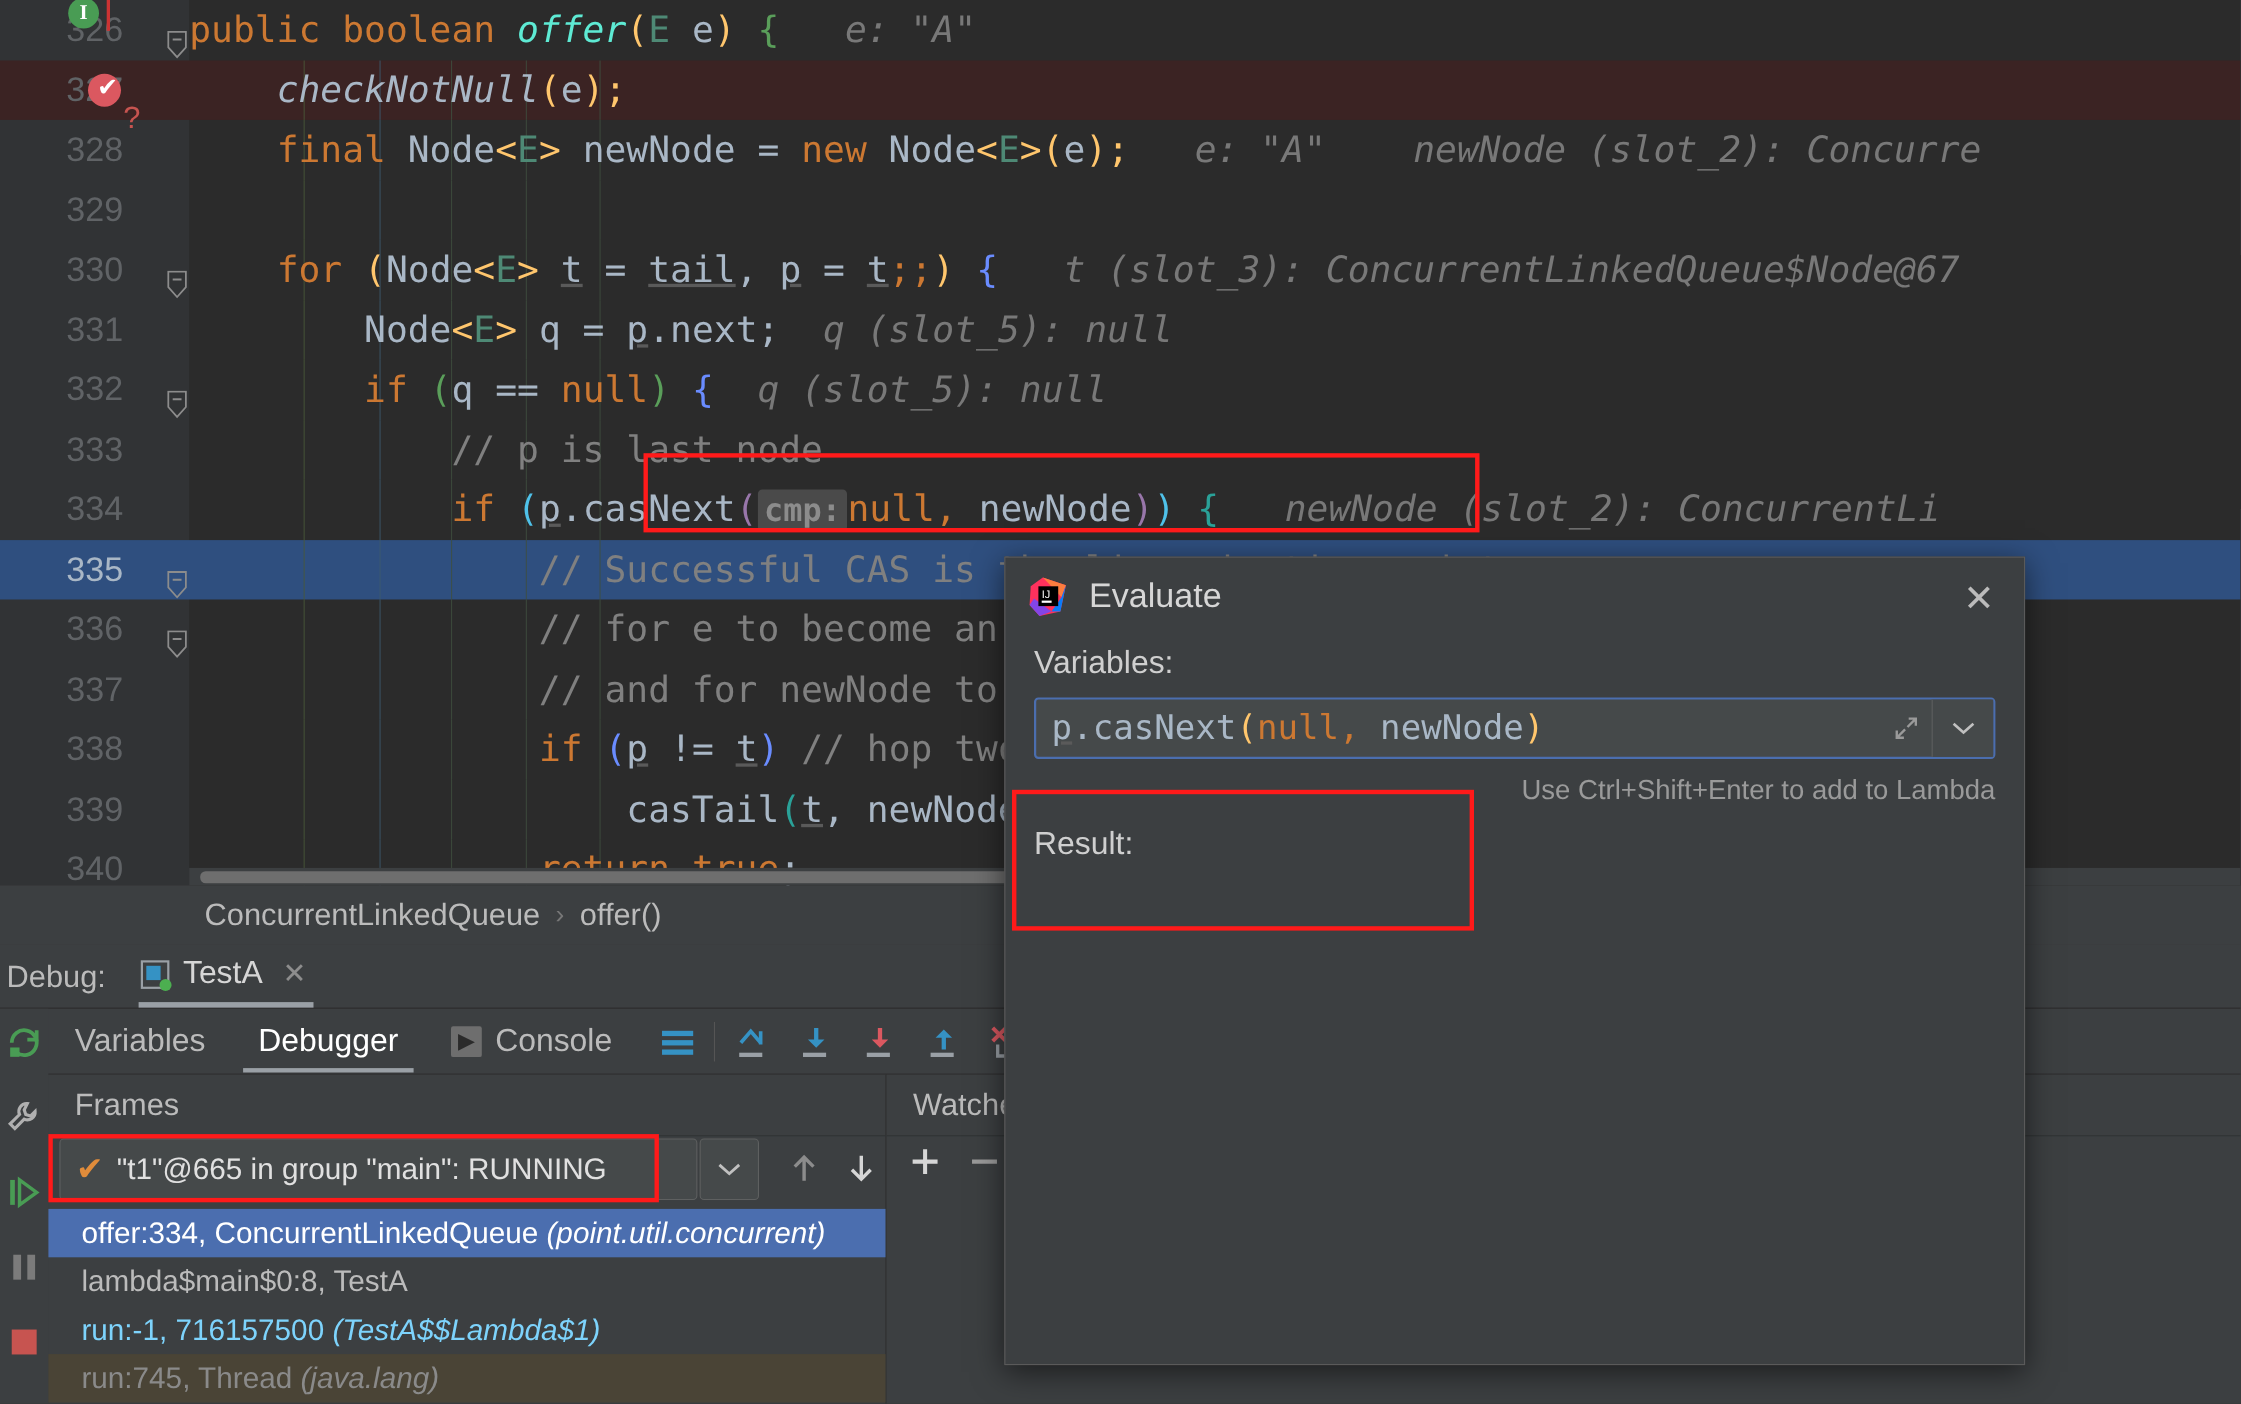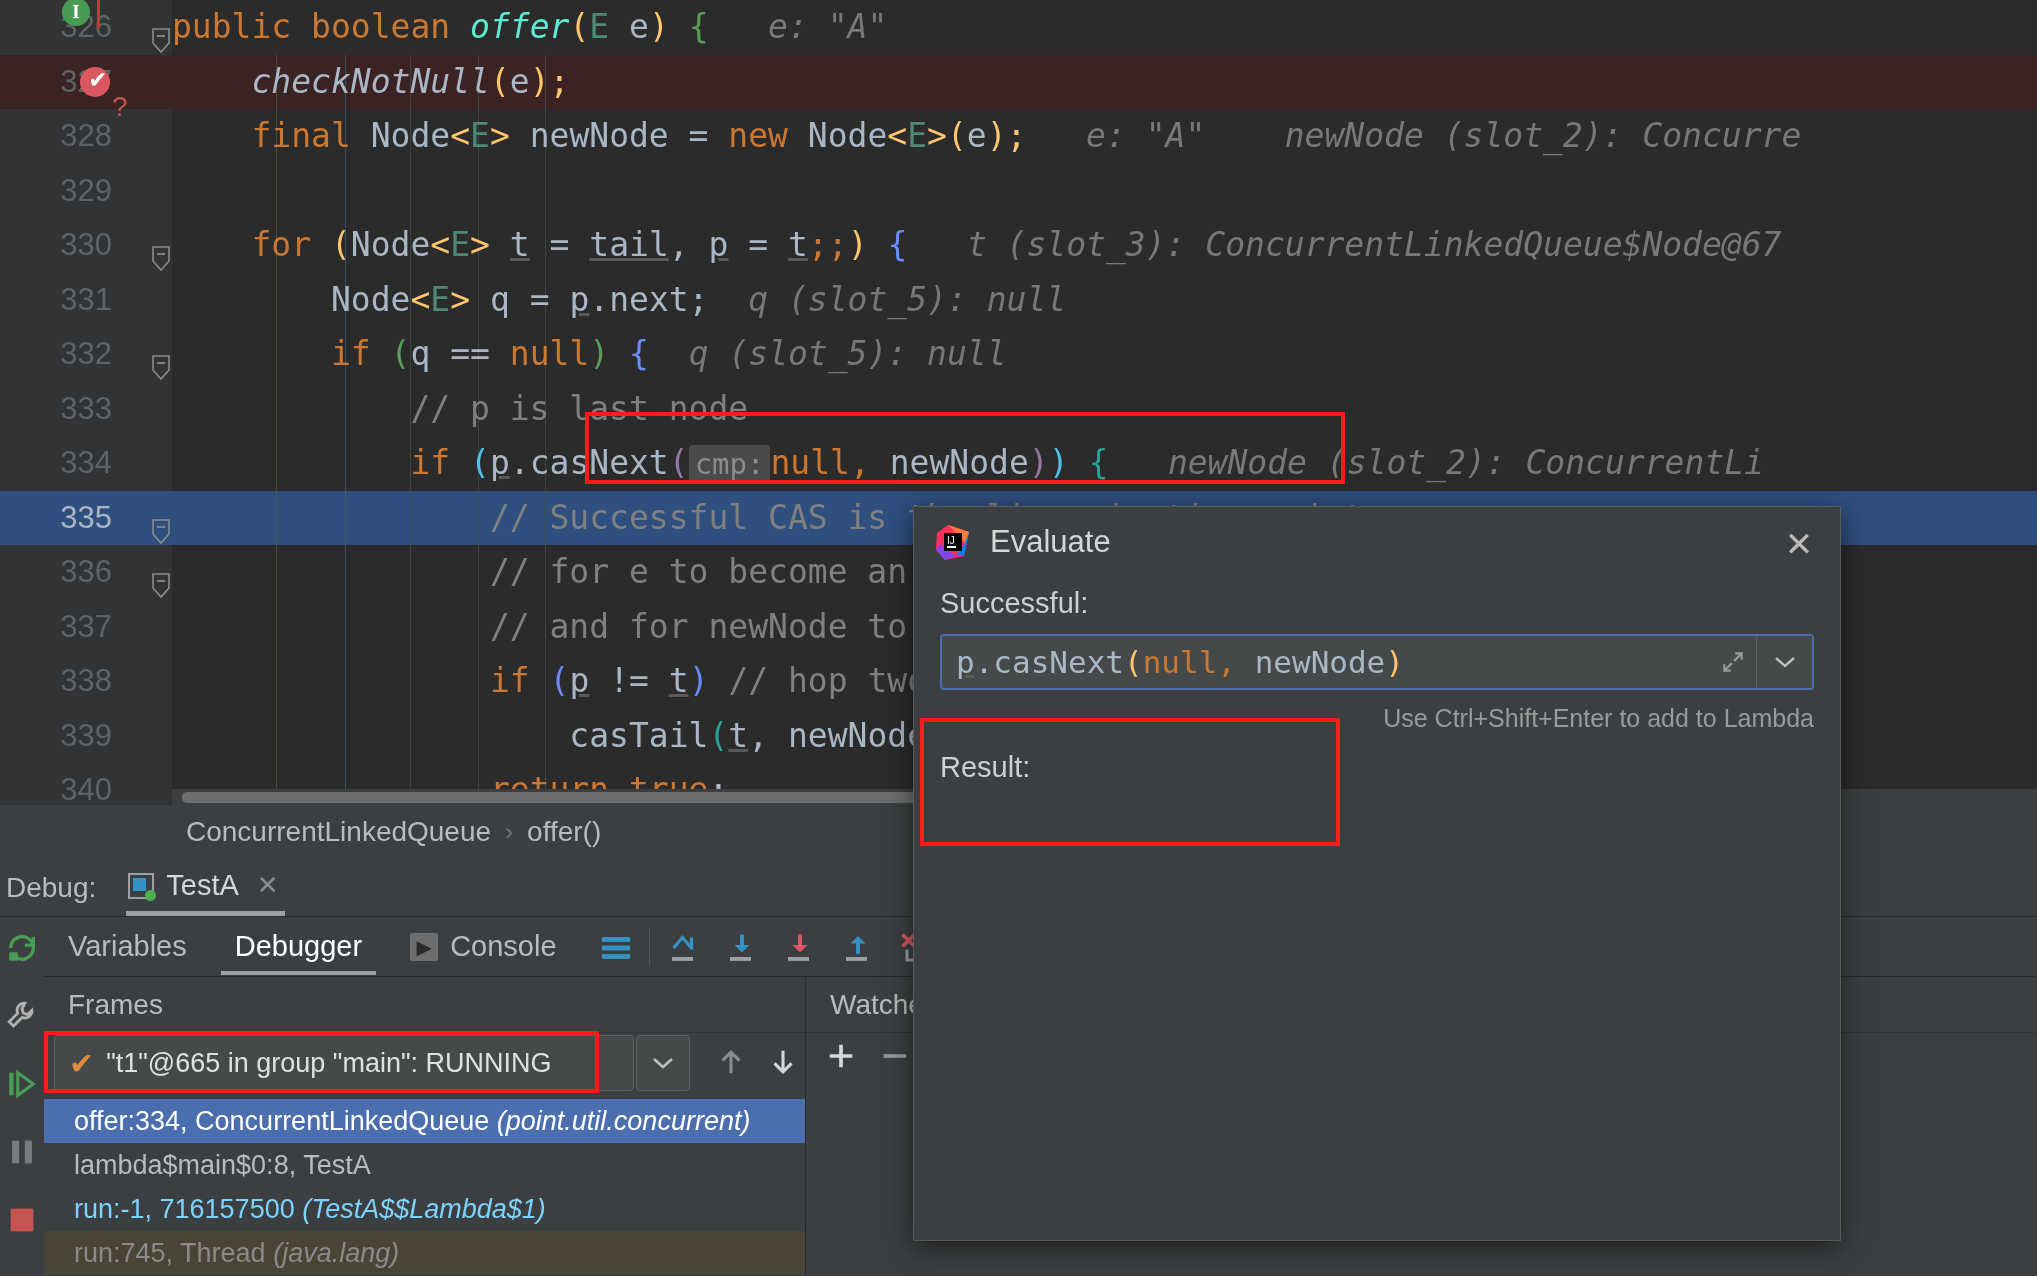--- a/index.html
+++ b/index.html
@@ -57,21 +57,21 @@
   .brYellow { color: #ffc66d; }
   .brCyan { color: #4fc1e9; }
   .brTeal { color: #2aa198; }
   .brPurple { color: #9876aa; }
   .italicm { font-style: italic; color: #a9b7c6; }
   .inlay {
     color: #787878; font-style: italic;
   }
   .paramhint {
     color: #8c8c8c; background: #4a4a4a; border-radius: 4px;
-    padding: 2px 6px; font-style: normal; font-size: 29px;
+    padding: 2px 6px; font-style: normal; font-size: 29px; font-weight: bold;
   }
   .field-underline { text-decoration: underline; text-decoration-color: #5a5a5a; }
   .fold {
     position: absolute; left: 150px; top: 50%; transform: translateY(-50%);
     width: 22px; height: 22px;
   }
 
   
   .bp-dot {
     position: absolute; left: 80px; top: 12px; width: 30px; height: 30px;
@@ -491,21 +491,21 @@
           <rect x="10" y="10" width="18" height="18" fill="#000"></rect>
           <text x="13" y="21" fill="#fff" font-size="10" font-family="Liberation Sans">IJ</text>
           <rect x="13" y="23" width="9" height="2" fill="#fff"></rect>
         </svg>
       </span>
       <span class="ttl">Evaluate</span>
     </div>
     <div class="eval-close">✕</div>
 
     <div class="eval-body">
-      <div class="eval-lbl">Successful:</div>
+      <div class="eval-lbl">Variables:</div>
       <div class="expr-field">
         <span id="exprtext"><span class="field-underline id">p</span><span class="id">.casNext</span><span class="brYellow">(</span><span class="kw">null</span><span class="brOrange">, </span><span class="id">newNode</span><span class="brYellow">)</span></span>
         <span class="expr-actions">
           <span class="expand-ic">
             <svg width="26" height="26" viewBox="0 0 24 24">
                 <path d="M14 4h6v6M20 4l-7 7M10 20H4v-6M4 20l7-7" fill="none" stroke="#9a9a9a" stroke-width="2"></path>
               </svg>
           </span>
           <span class="hist-btn">
             <svg width="22" height="14" viewBox="0 0 22 14">

